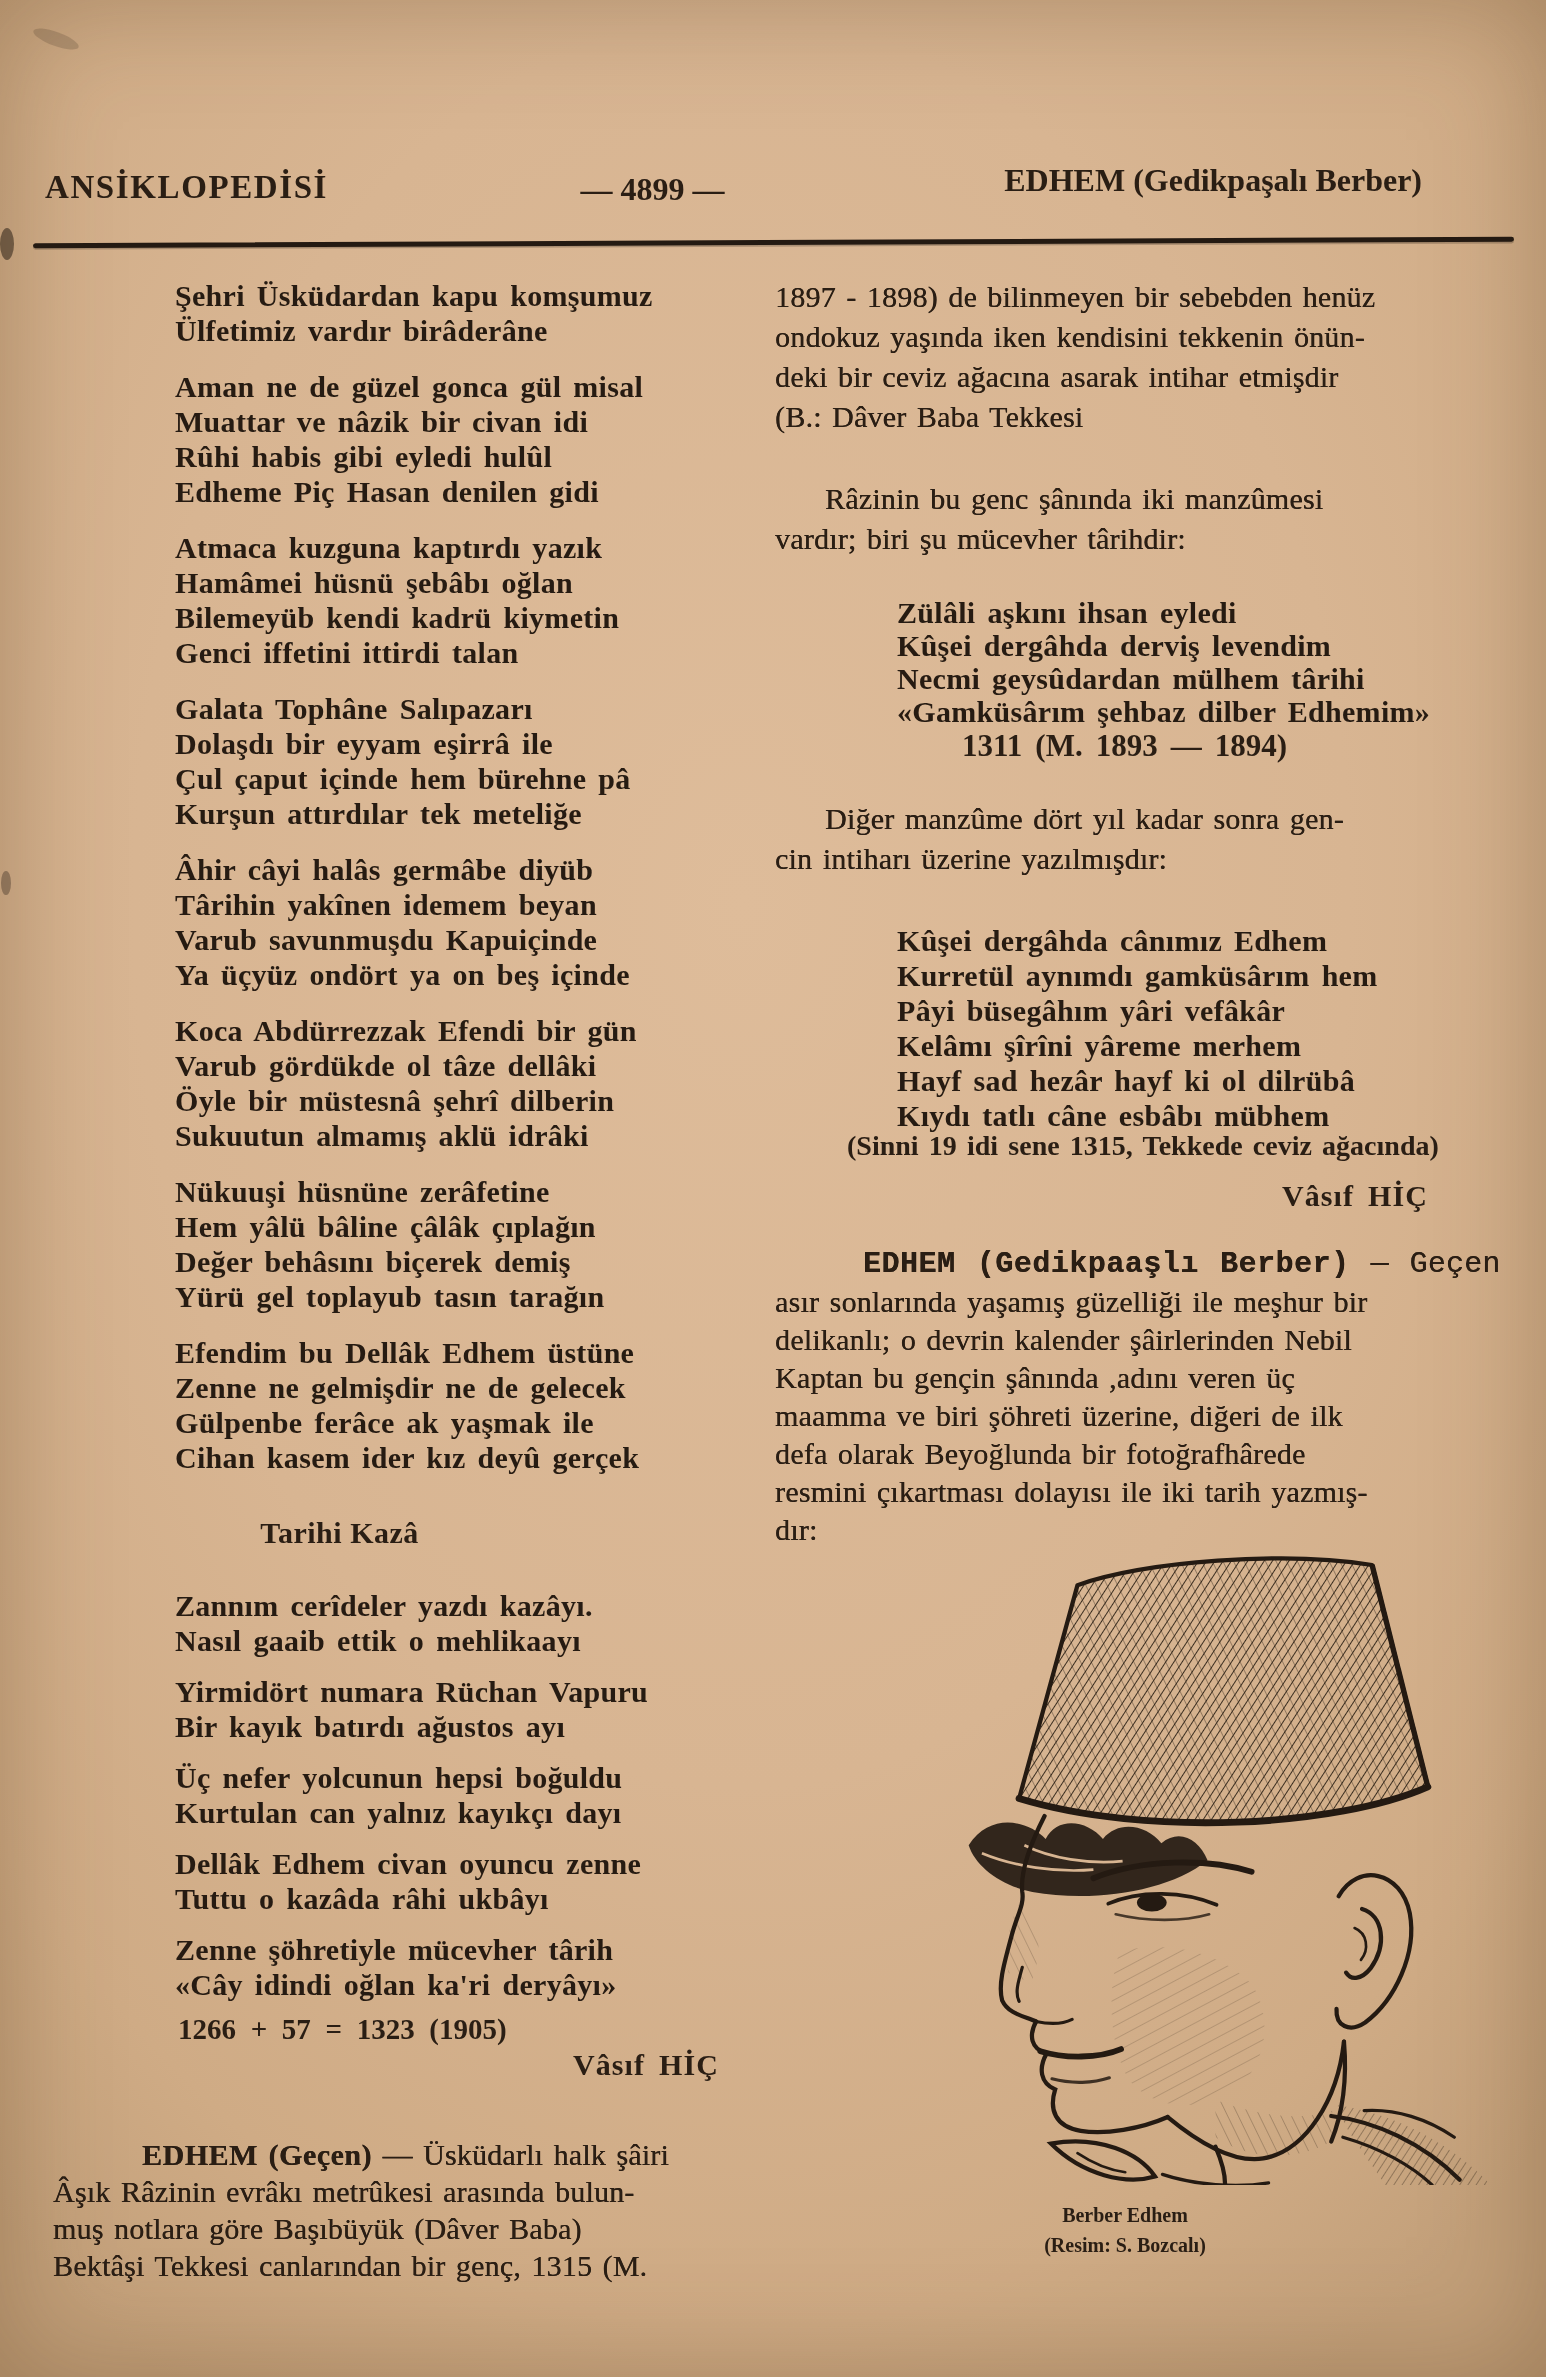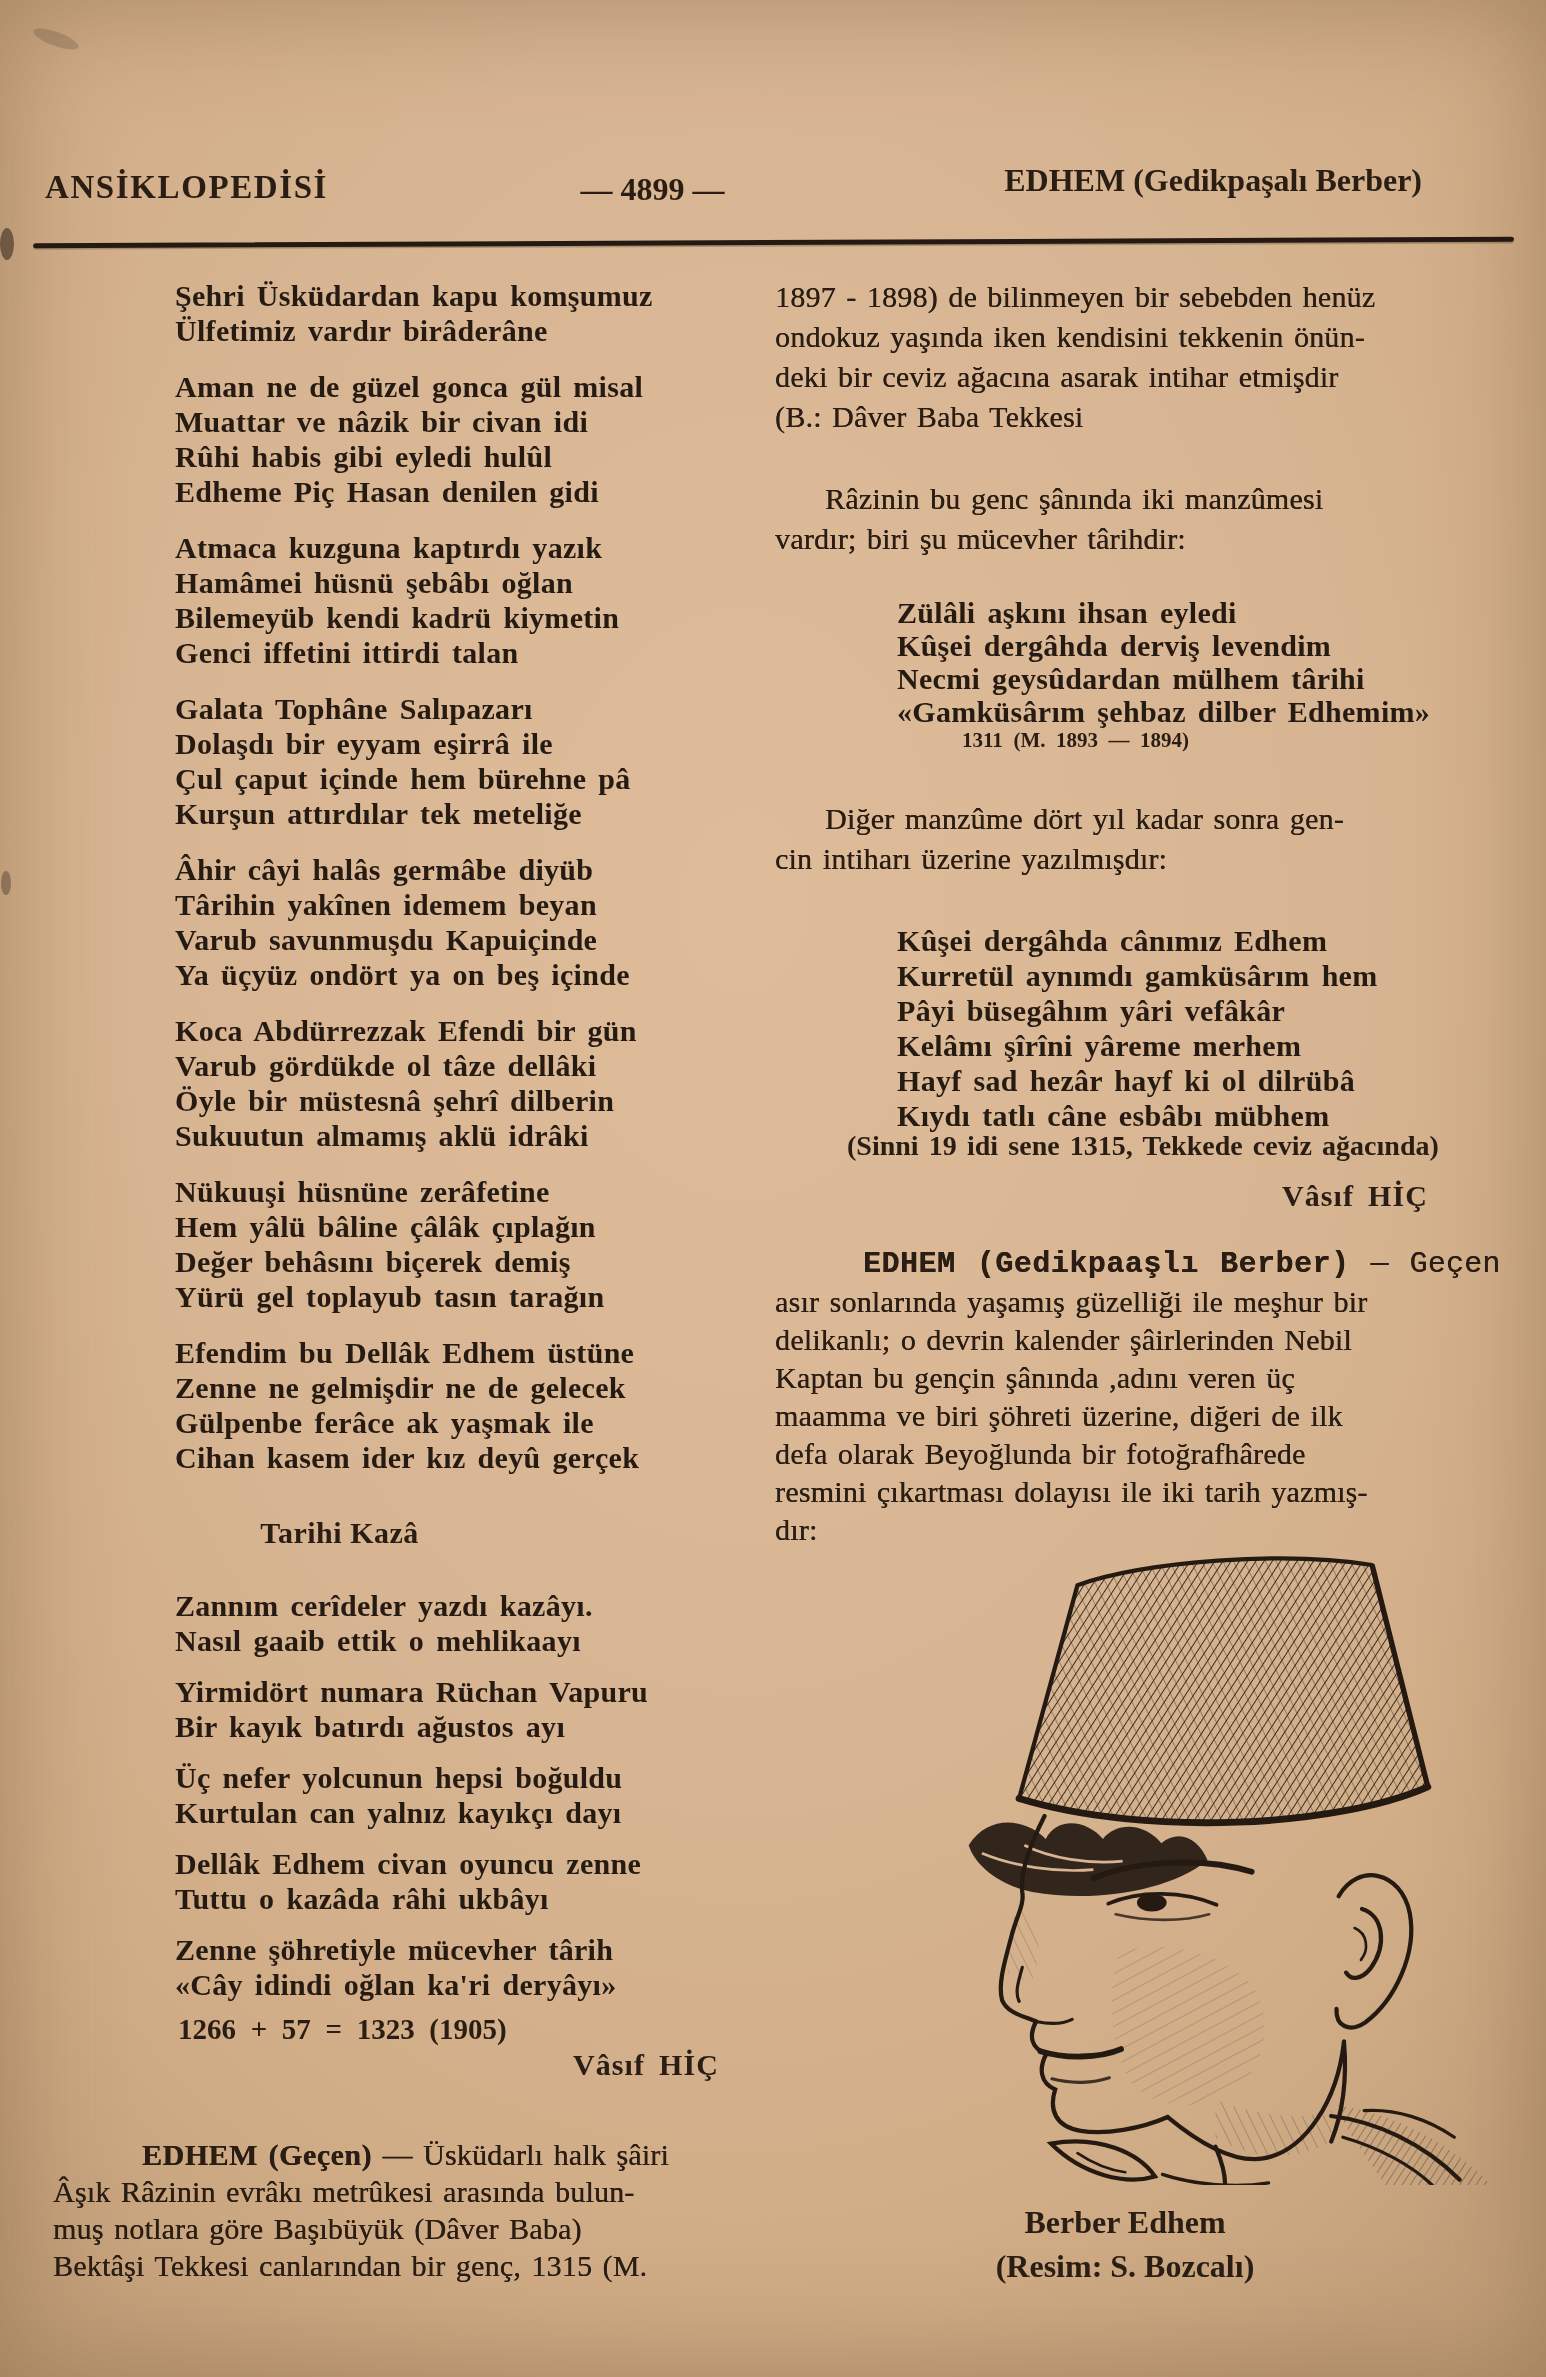--- a/index.html
+++ b/index.html
@@ -39,25 +39,25 @@
   .p-left-entry .runin{padding-left:89px;}
   .p1{left:775px;top:277px;}  .p1 .line{line-height:40px;}
   .p2{left:775px;top:479px;}  .p2 .line{line-height:40px;}
   .p2 .line:first-child{padding-left:50px;}
   .p3{left:775px;top:799px;} .p3 .line{line-height:40px;}
   .p3 .line:first-child{padding-left:50px;}
   .p4{left:775px;top:1245px;} .p4 .line{line-height:38px;}
   .p4 .runin{padding-left:88px;font-family:Liberation Mono, monospace;}
   .poem-a{left:897px;top:596px;} .poem-a .line{line-height:33px;}
   .poem-b{left:897px;top:923px;} .poem-b .line{line-height:35px;}
-  .poem-date{left:962px;top:728px;font-size:21px;font-weight:700;word-spacing:5.3px;}
+  .poem-date{left:962px;top:728px;font-size:31px;font-weight:700;word-spacing:5.3px;}
   .poem-note{left:847px;top:1130px;font-size:28px;font-weight:700;word-spacing:3.2px;white-space:nowrap;}
   
   .portrait{left:918px;top:1548px;width:595px;height:637px;}
-  .caption{left:934px;top:2204px;width:382px;text-align:center;font-size:32px;font-weight:700;}
+  .caption{left:934px;top:2204px;width:382px;text-align:center;font-size:20px;font-weight:700;}
   .caption .cap2{font-weight:700;margin-top:7.4px;}
   
   .smudge{background:#2b2016;border-radius:50%;opacity:.55;}
   .sm1{left:0;top:228px;width:14px;height:32px;}
   .sm2{left:1.1px;top:871px;width:9.6px;height:24.4px;opacity:.35;}
   .sm3{left:32px;top:32px;width:48px;height:14px;opacity:.18;transform:rotate(20deg);}
 </style>
 </head>
 <body>
 

